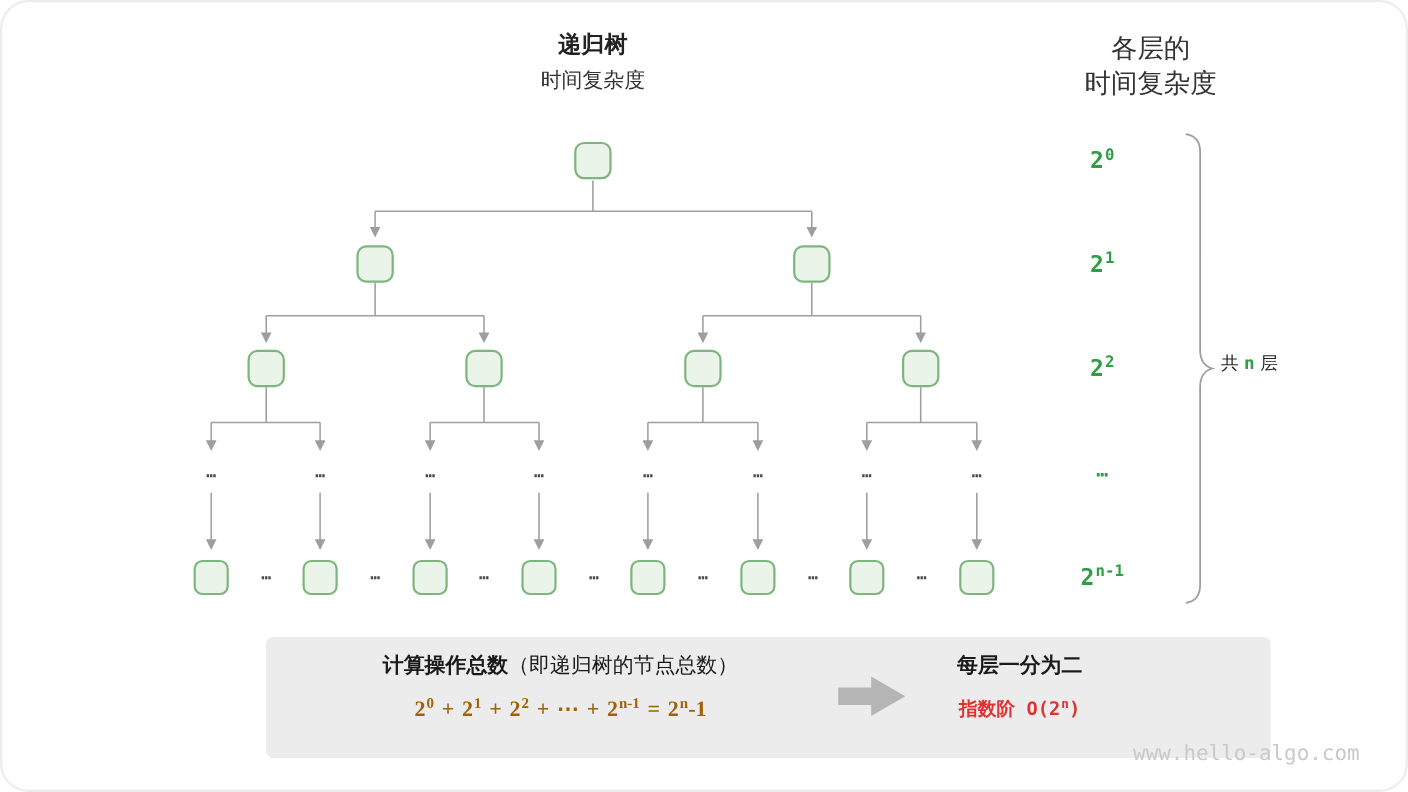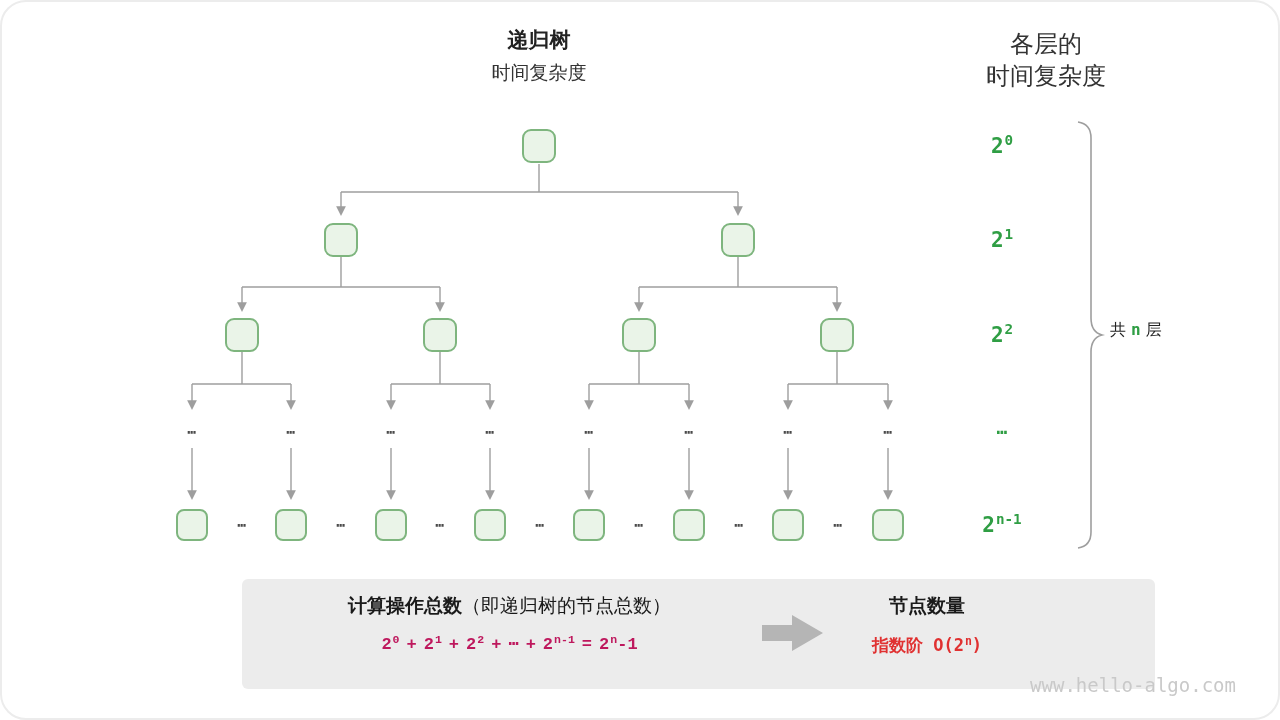--- a/index.html
+++ b/index.html
@@ -24,22 +24,22 @@
   sup{font-size:0.68em;vertical-align:baseline;position:relative;top:-0.55em;margin-left:1px;line-height:0;}
   .brace-label{position:absolute;left:1108px;top:318px;width:130px;text-align:left;
                font-size:16px;color:#222;}
   .brace-label .n-green{color:#2f9e44;font-family:"DejaVu Sans Mono",monospace;font-weight:bold;margin:0 5px;}
   .summary-box{position:absolute;left:240px;top:577px;width:913px;height:110px;background:#ececec;
                border-radius:6px;}
   .sb-left{position:absolute;left:10px;top:0;width:515px;text-align:center;}
   .sb-right{position:absolute;left:580px;top:0;width:210px;text-align:center;}
   .sb-title{margin-top:13px;font-size:19px;color:#1a1a1a;line-height:28px;}
   .sb-title .bold{font-weight:bold;}
-  .formula{margin-top:8px;font-family:Liberation Mono, monospace;font-weight:bold;
-           font-size:17px;color:#be185d;line-height:34px;white-space:nowrap;}
+  .formula{margin-top:8px;font-family:Liberation Serif, serif;font-weight:bold;
+           font-size:20px;color:#a16207;line-height:34px;white-space:nowrap;}
   .formula .op{margin:0 7px;}
   .formula .tight{margin:0;}
   .red-formula{margin-top:8px;font-family:"DejaVu Sans Mono",monospace;font-weight:bold;
                font-size:17px;color:#e03131;line-height:34px;white-space:nowrap;}
   .big-arrow{position:absolute;left:515px;top:0;}
   .watermark{position:absolute;right:42px;bottom:22px;font-family:"DejaVu Sans Mono",monospace;
              font-size:19px;color:#c9c9c9;}
 </style>
 </head>
 <body>
@@ -132,20 +132,20 @@
       <div class="formula">
         <span class="pow"><span>2</span><sup>0</sup></span><span class="op">+</span><span class="pow"><span>2</span><sup>1</sup></span><span class="op">+</span><span class="pow"><span>2</span><sup>2</sup></span><span class="op">+</span><span>⋯</span><span class="op">+</span><span class="pow"><span>2</span><sup>n-1</sup></span><span class="op">=</span><span class="pow"><span>2</span><sup>n</sup></span><span class="tight">-1</span>
       </div>
     </div>
 
     <svg class="big-arrow" width="70" height="110">
       <polygon points="5,46 35,46 35,36 66,54 35,72 35,62 5,62" fill="#b5b5b5"></polygon>
     </svg>
 
     <div class="sb-right">
-      <div class="sb-title bold" style="font-weight:bold;">节点数量</div>
+      <div class="sb-title bold" style="font-weight:bold;">每层一分为二</div>
       <div class="red-formula"><span>指数阶 O(2</span><sup>n</sup><span>)</span></div>
     </div>
   </div>
 
   <div class="watermark">www.hello-algo.com</div>
 
 </div>
 
 </body></html>

